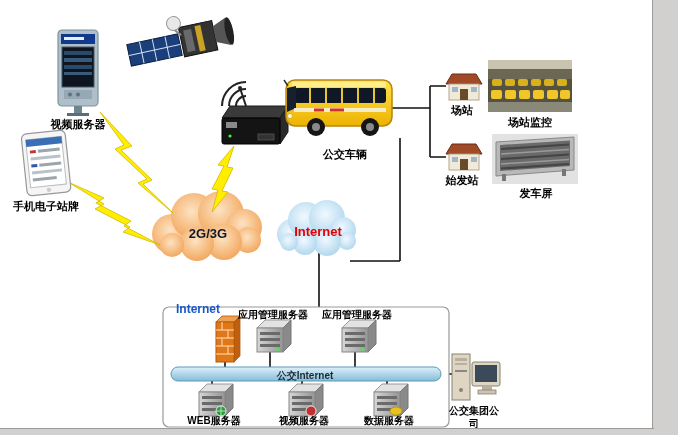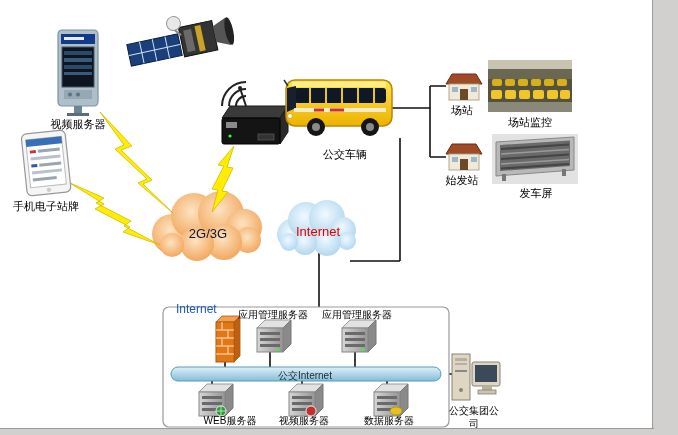--- a/index.html
+++ b/index.html
@@ -1,21 +1,21 @@
 <!DOCTYPE html>
 <html><head>
 <meta charset="utf-8">
 <style>
   html,body{margin:0;padding:0;}
   body{background:#c9c7c5;font-family:"Liberation Sans",sans-serif;}
   .canvas{position:relative;width:678px;height:435px;background:#ffffff;overflow:hidden;}
   .edge-right{position:absolute;top:0;right:0;width:25px;height:435px;background:#d2d0ce;border-left:1px solid #9d9b99;}
   .edge-bottom{position:absolute;left:0;top:428px;width:654px;height:7px;background:#d2d0ce;border-top:1px solid #9d9b99;}
   svg.layer{position:absolute;left:0;top:0;}
-  .lbl{position:absolute;font-weight:normal;font-size:11px;line-height:1.25;color:#000;text-align:center;white-space:normal;}
+  .lbl{position:absolute;font-weight:bold;font-size:11px;line-height:1.25;color:#000;text-align:center;white-space:normal;}
   .lbl-sm{font-size:10px;}
   .lbl-cloud{font-size:13px;}
   .lbl-left{text-align:left;font-size:12px;}
 </style>
 </head>
 <body>
 
 <div class="canvas">
 
   <svg class="layer" width="678" height="435" viewBox="0 0 678 435">
@@ -257,20 +257,20 @@
   <div class="lbl" style="left:440px;top:174px;width:44px;">始发站</div>
   <div class="lbl" style="left:504px;top:187px;width:64px;">发车屏</div>
 
   <div class="lbl lbl-cloud" style="left: 178px; top: 226px; width: 60px; color: #0f172a;">2G/3G</div>
   <div class="lbl lbl-cloud" style="left: 288px; top: 224px; width: 60px; color: rgb(230, 0, 0);">Internet</div>
 
   <div class="lbl lbl-left" style="left: 176px; top: 302px; width: 54px; color: rgb(26, 86, 196);">Internet</div>
   <div class="lbl lbl-sm" style="left:233px;top:309px;width:80px;">应用管理服务器</div>
   <div class="lbl lbl-sm" style="left:317px;top:309px;width:80px;">应用管理服务器</div>
   <div class="lbl lbl-sm" style="left:260px;top:370px;width:90px;color:#1a2a33;">公交Internet</div>
-  <div class="lbl lbl-sm" style="left:182px;top:415px;width:64px;margin-left:16px;">WEB服务器</div>
+  <div class="lbl lbl-sm" style="left:182px;top:415px;width:64px;">WEB服务器</div>
   <div class="lbl lbl-sm" style="left:272px;top:415px;width:64px;">视频服务器</div>
   <div class="lbl lbl-sm" style="left:357px;top:415px;width:64px;text-align:center;">数据服务器</div>
   <div class="lbl lbl-sm" style="left:446px;top:405px;width:56px;">公交集团公司</div>
 
   <div class="edge-right"></div>
   <div class="edge-bottom"></div>
 </div>
 
 </body></html>

